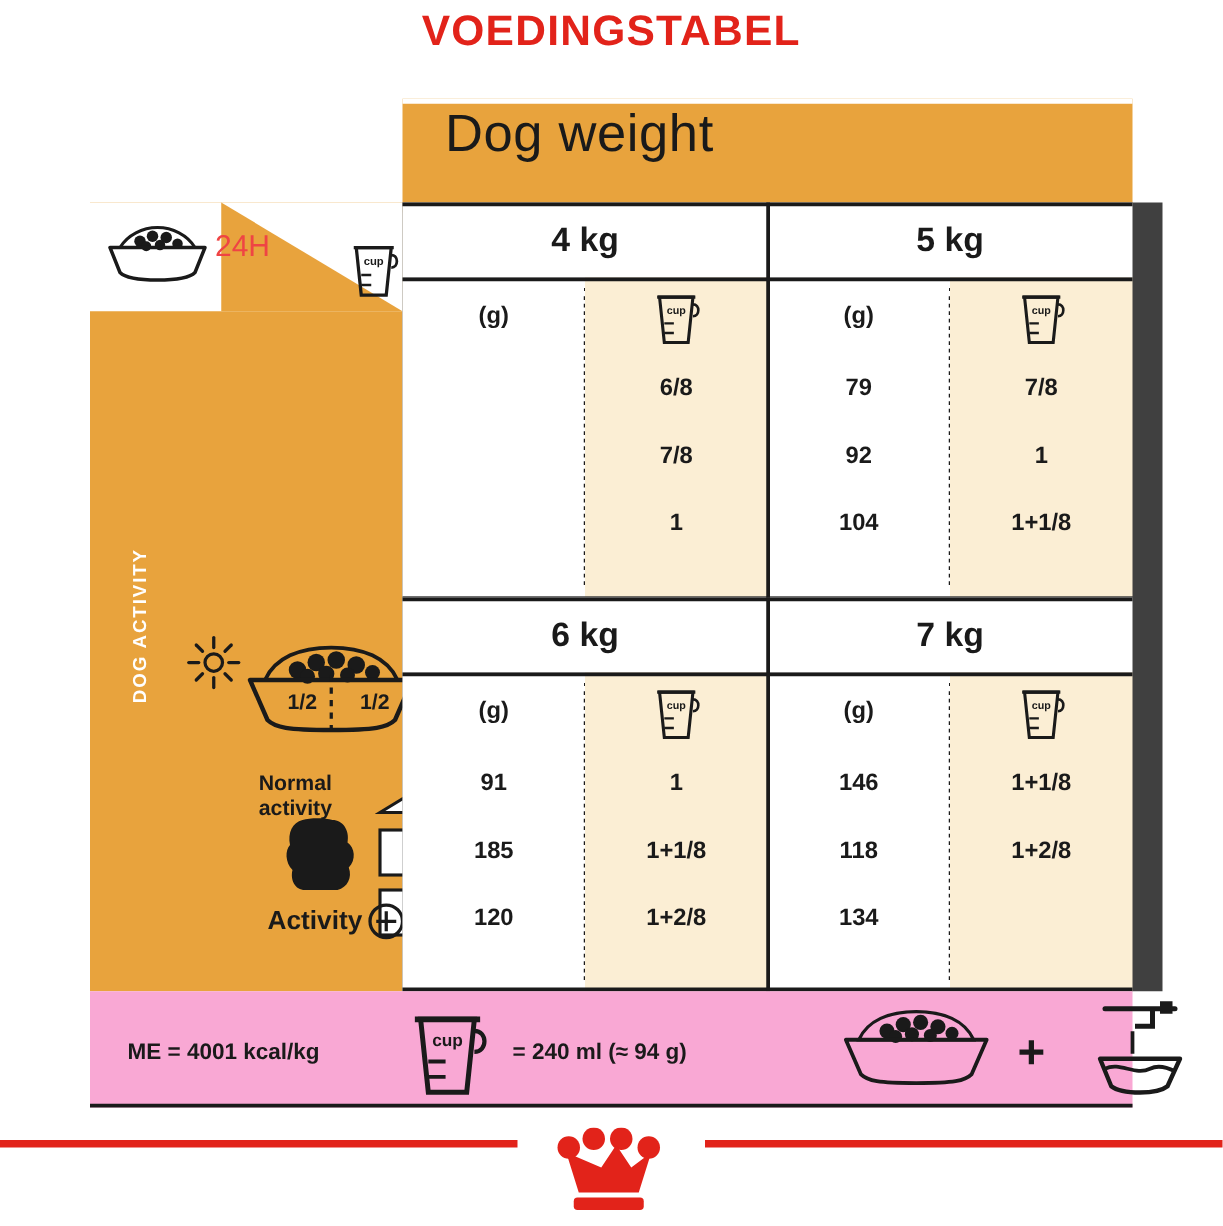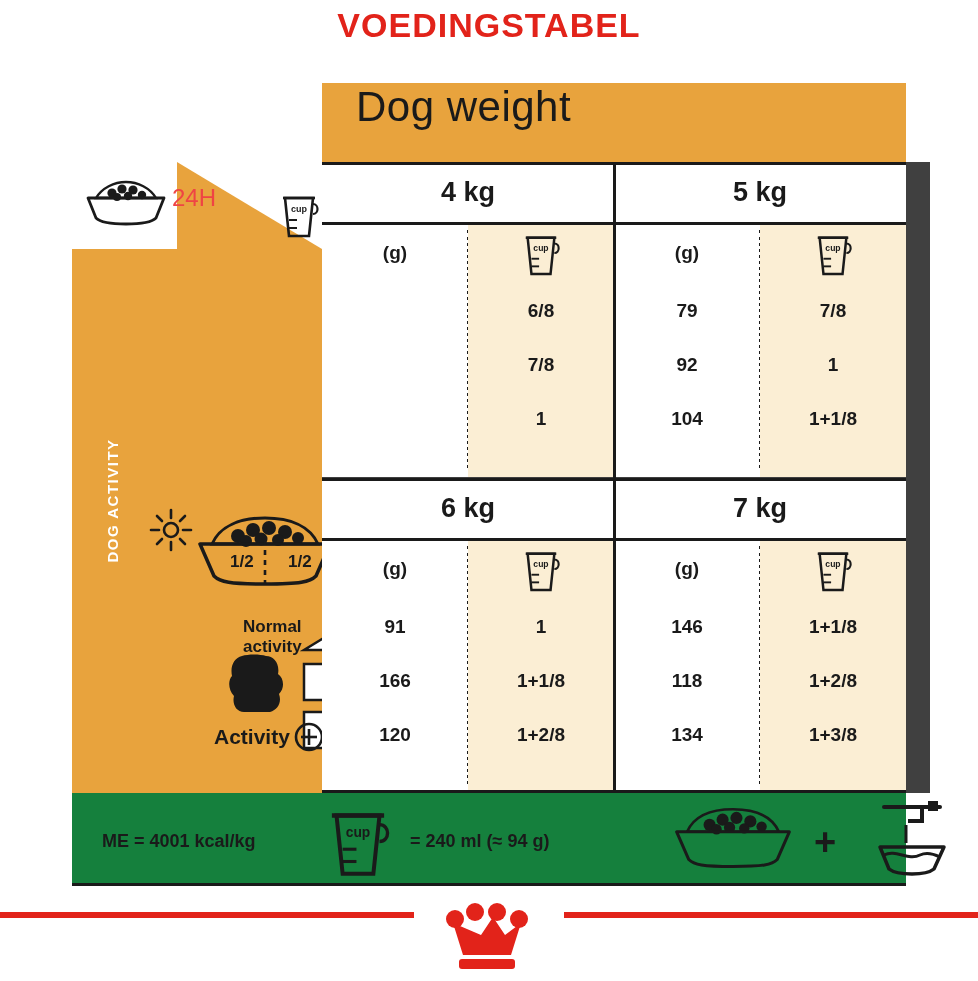--- a/index.html
+++ b/index.html
@@ -65,21 +65,21 @@
     position:absolute;left:-70px;top:330px;width:220px;
     transform:rotate(-90deg);
     color:#ffffff;font-size:15px;font-weight:bold;letter-spacing:1.5px;
     text-align:center;
   }
   .sun{position:absolute;left:76px;top:345px;}
   .moon{position:absolute;left:278px;top:355px;}
   .bigbowl{position:absolute;left:118px;top:348px;}
   .half-l{position:absolute;left:158px;top:390px;font-size:17px;font-weight:bold;}
   .half-r{position:absolute;left:216px;top:390px;font-size:17px;font-weight:bold;}
-  .normal-act{position:absolute;left:135px;top:455px;font-size:17px;font-weight:bold;color:#1a1a1a;margin-left:36px;}
+  .normal-act{position:absolute;left:135px;top:455px;font-size:17px;font-weight:bold;color:#1a1a1a;}
   .activity-plus{position:absolute;left:142px;top:563px;font-size:21px;font-weight:bold;color:#1a1a1a;}
   .dogsil{position:absolute;left:150px;top:488px;}
   .bars{position:absolute;left:228px;top:450px;}
 
   
   .grid{
     position:absolute;left:250px;top:87px;width:608px;height:631px;
     background:#404040;
   }
   .qrow{position:absolute;left:0;width:584px;height:315px;}
@@ -120,21 +120,21 @@
   .sep-h{
     position:absolute;left:250px;width:584px;height:3px;background:#1a1a1a;
   }
   .sep-v{
     position:absolute;width:3px;background:#1a1a1a;
   }
 
   
   .footer{
     position:absolute;left:72px;top:793px;width:834px;height:93px;
-    background:#15803d;
+    background:#f9a8d4;
     text-align:center;
   }
   .footer-line{
     position:absolute;left:0;top:90px;width:834px;height:3px;background:#1a1a1a;
   }
   .me{
     position:absolute;left:30px;top:38px;font-size:18px;font-weight:bold;
   }
   .cup-foot{position:absolute;left:250px;top:4px;}
   .eq{
@@ -334,21 +334,21 @@
       </div>
 
       <div class="qrow r2">
         <div class="quad c1">
           <div class="kg-head">6 kg</div>
           <div class="body">
             <div class="colg">
               <div class="chead">(g)</div>
               <div class="cells">
                 <div class="cell">91</div>
-                <div class="cell">166</div>
+                <div class="cell">185</div>
                 <div class="cell">120</div>
               </div>
               <div class="dotted"></div>
             </div>
             <div class="colc">
               <div class="chead">
                 <svg width="42" height="54" viewBox="0 0 44 56">
                   <path d="M8 12 L36 12 L32 50 L12 50 Z" fill="none" stroke="#1a1a1a" stroke-width="2.6"></path>
                   <path d="M6 12 L38 12" stroke="#1a1a1a" stroke-width="2.6"></path>
                   <path d="M36 18 C42 18 42 28 36 28" fill="none" stroke="#1a1a1a" stroke-width="2.2"></path>
@@ -385,21 +385,20 @@
                   <path d="M6 12 L38 12" stroke="#1a1a1a" stroke-width="2.6"></path>
                   <path d="M36 18 C42 18 42 28 36 28" fill="none" stroke="#1a1a1a" stroke-width="2.2"></path>
                   <text x="22" y="26" font-family="Liberation Sans, sans-serif" font-size="9" font-weight="bold" text-anchor="middle" fill="#1a1a1a">cup</text>
                   <line x1="12" y1="34" x2="20" y2="34" stroke="#1a1a1a" stroke-width="2"></line>
                   <line x1="12" y1="42" x2="20" y2="42" stroke="#1a1a1a" stroke-width="2"></line>
                 </svg>
               </div>
               <div class="cells">
                 <div class="cell">1+1/8</div>
                 <div class="cell">1+2/8</div>
-                <div class="cell">1+3/8</div>
               </div>
             </div>
           </div>
         </div>
       </div>
     </div>
 
     <div class="sep-h" style="top:87px;"></div>
     <div class="sep-h" style="top:147px;"></div>
     <div class="sep-h" style="top:403px;"></div>

